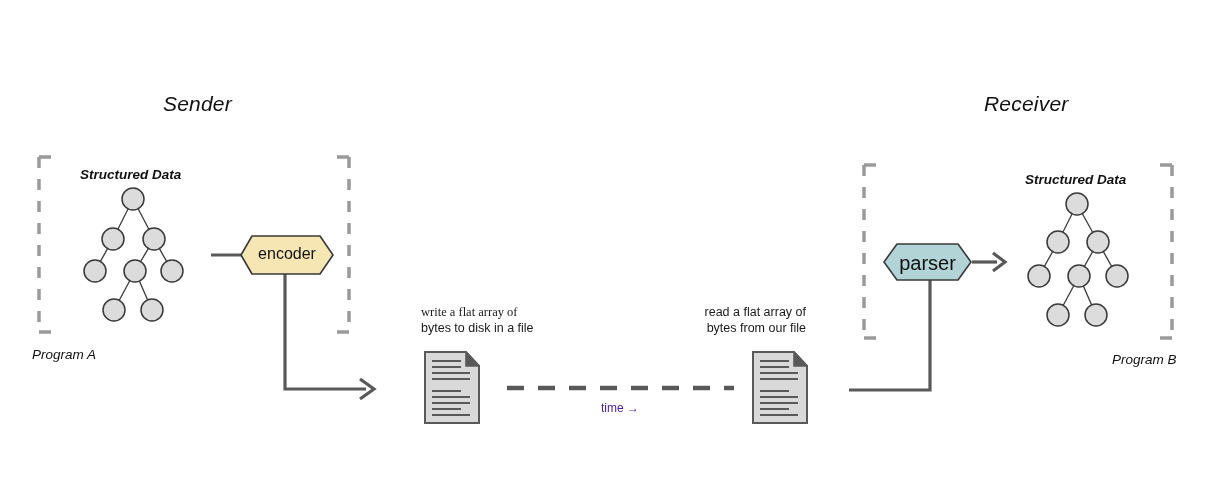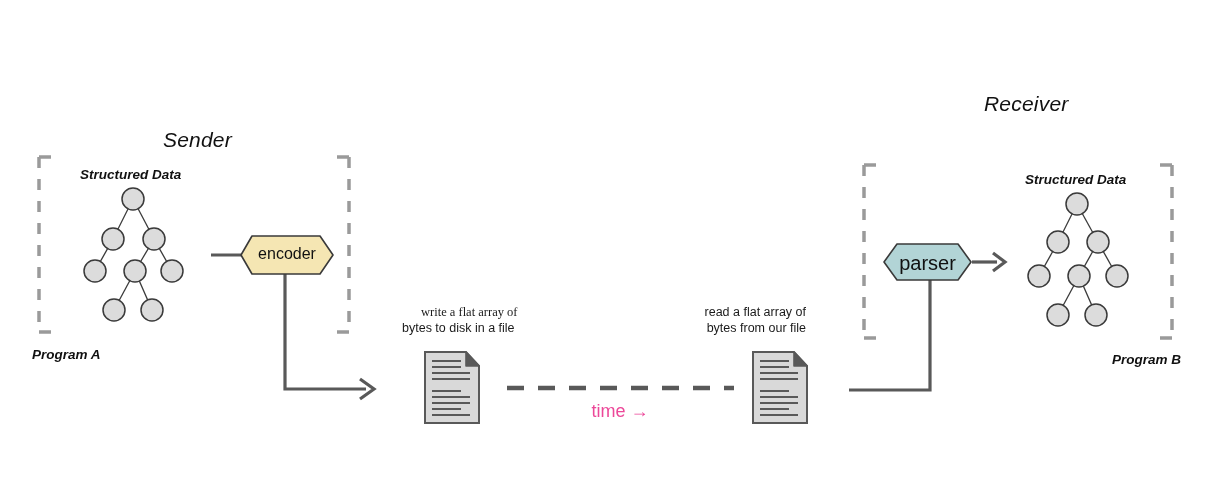--- a/index.html
+++ b/index.html
@@ -33,32 +33,32 @@
   }
   .section-label {
     font-size: 13.5px;
     font-style: italic;
     font-weight: bold;
     text-align: center;
   }
   .program-label {
     font-size: 13.5px;
     font-style: italic;
-    font-weight: bold;
+    font-weight: normal;
   }
   .caption {
     font-size: 12.5px;
     line-height: 15.5px;
     font-style: normal;
     color: #1a1a1a;
   }
   .caption.right { text-align: right; }
   .time-label {
-    font-size: 18px;
-    color: #ec4899;
+    font-size: 12px;
+    color: #4c1d95;
   }
 </style>
 </head>
 <body>
 
 <svg id="canvas" viewBox="0 0 1230 501">
   <defs>
     
   </defs>
 
@@ -185,31 +185,31 @@
       <circle cx="1098" cy="242" r="11"></circle>
       <circle cx="1039" cy="276" r="11"></circle>
       <circle cx="1079" cy="276" r="11"></circle>
       <circle cx="1117" cy="276" r="11"></circle>
       <circle cx="1058" cy="315" r="11"></circle>
       <circle cx="1096" cy="315" r="11"></circle>
     </g>
   </g>
 </svg>
 
-<div class="lbl title" style="left:163px; top:92px;margin-top:36px;">Sender</div>
+<div class="lbl title" style="left:163px; top:92px;">Sender</div>
 <div class="lbl title" style="left:984px; top:92px;">Receiver</div>
 
 <div class="lbl section-label" style="left:80px; top:167px;">Structured Data</div>
 <div class="lbl section-label" style="left:1025px; top:172px;">Structured Data</div>
 
 <div class="lbl program-label" style="left:32px; top:347px;">Program A</div>
 <div class="lbl program-label" style="left:1112px; top:352px;">Program B</div>
 
 <div class="lbl" style="left:241px; top:245px; width:92px; text-align:center; font-size:16px;">encoder</div>
 <div class="lbl" style="left:884px; top:252px; width:87px; text-align:center; font-size:20px;">parser</div>
 
 <div class="lbl caption" style="left:421px; top:305px;font-family:Liberation Serif, serif;">write a flat array of</div>
-<div class="lbl caption" style="left:402px; top:321px;">bytes to disk in a file</div>
+<div class="lbl caption" style="left:421px; top:321px;">bytes to disk in a file</div>
 
 <div class="lbl caption right" style="left:648px; top:305px; width:158px;">read a flat array of</div>
 <div class="lbl caption right" style="left:648px; top:321px; width:158px;">bytes from our file</div>
 
 <div class="lbl time-label" style="left:560px; top:401px; width:120px; text-align:center;">time →</div>
 
 </body></html>

